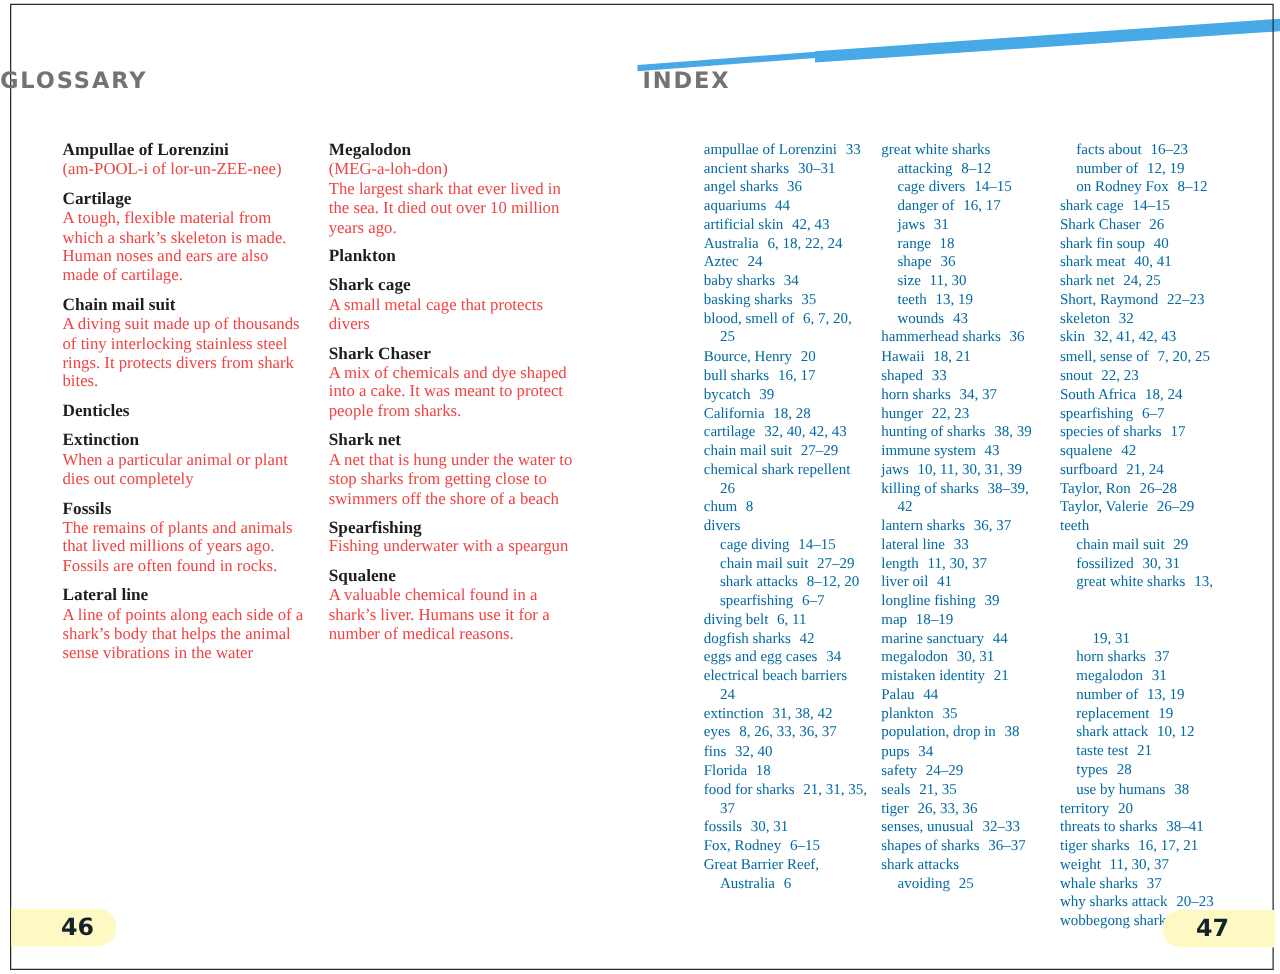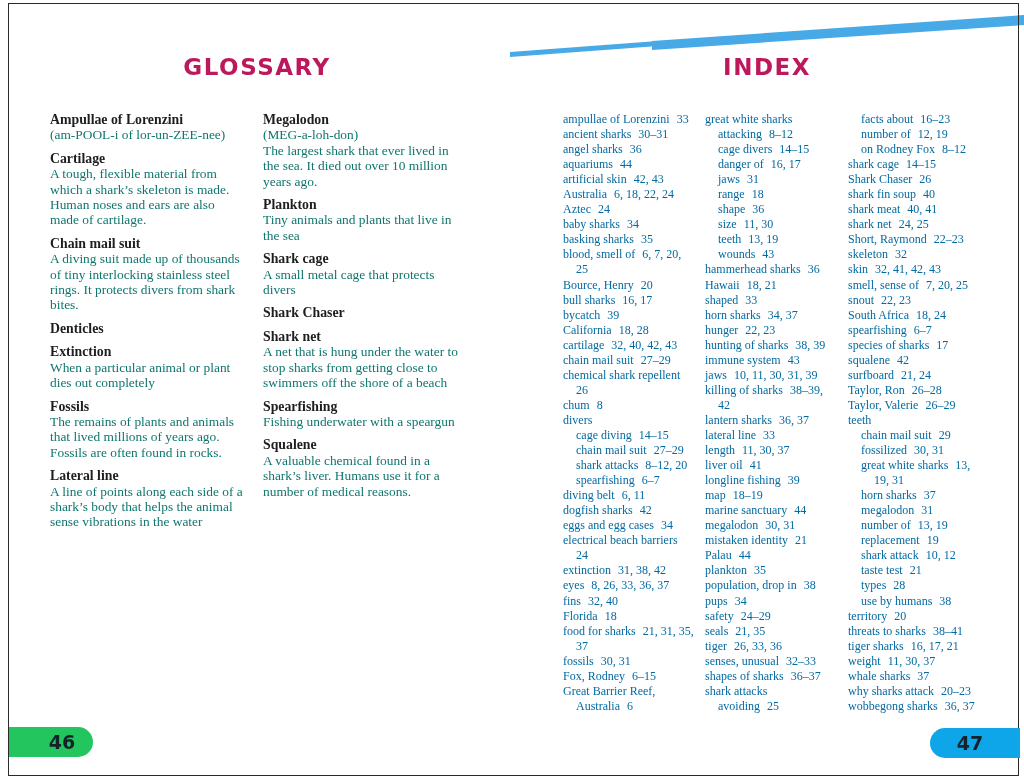--- a/index.html
+++ b/index.html
@@ -7,43 +7,43 @@
     width:1024px;height:779px;position:relative;overflow:hidden;
     background:#ffffff;color:#1e1e1e;
     font-family:"Liberation Serif", serif;
   }
   .frame{
     position:absolute;left:8px;top:3px;width:1011px;height:773px;
     border:1px solid #2b2b2b;box-sizing:border-box;pointer-events:none;
   }
   .swoosh{position:absolute;left:0;top:0;pointer-events:none;}
   .page-title{
-    position:absolute;top:54px;text-align:center;
+    position:absolute;top:54px;
     font-family:"DejaVu Sans", sans-serif;font-weight:bold;
-    font-size:23px;letter-spacing:1.5px;color:#be185d;
+    font-size:18px;letter-spacing:1.5px;color:#737373;
   }
   .title-left{left:0;width:514px;}
   .title-right{left:514px;width:506px;}
 
   
   .g-col{position:absolute;top:112px;width:196px;font-size:13.4px;line-height:15.4px;}
   .g-col-0{left:50px;}
   .g-col-1{left:263px;}
   .g-entry{margin-bottom:8px;}
   .g-term{font-weight:bold;font-size:13.8px;}
-  .g-pron,.g-def{color:#0f766e;}
+  .g-pron,.g-def{color:#ef4444;}
 
   
   .ix-col{position:absolute;top:112px;font-size:12px;line-height:15.05px;color:#0369a1;}
   .ix-col-0{left:563px;width:142px;}
   .ix-col-1{left:705px;width:142px;}
   .ix-col-2{left:848px;width:168px;}
   .ix-line{white-space:nowrap;}
   .in1{padding-left:13px;}
-  .in2{padding-left:26px;}
+  .in2{padding-left:26px;margin-top:30px;}
   .ix-pages{margin-left:7px;}
   .ix-pages.no-term{margin-left:0;}
 
   
   .tab{
     position:absolute;height:30px;display:flex;align-items:center;
     font-family:"DejaVu Sans", sans-serif;font-weight:bold;font-size:19px;color:#13222b;
   }
   .tab-left{left:9px;top:727px;width:84px;border-radius:0 16px 16px 0;justify-content:center;padding-left:22px;box-sizing:border-box;}
   .tab-right{left:930px;top:728px;width:90px;border-radius:16px 0 0 16px;justify-content:center;padding-right:10px;box-sizing:border-box;}
@@ -91,28 +91,28 @@
     </div>
   </div>
 <div class="g-col g-col-1">
     <div class="g-entry">
       <div class="g-term">Megalodon</div>
       <div class="g-pron">(MEG-a-loh-don)</div>
       <div class="g-def">The largest shark that ever lived in the sea. It died out over 10 million years ago.</div>
     </div>
     <div class="g-entry">
       <div class="g-term">Plankton</div>
-      <div class="g-def">Tiny animals and plants that live in the sea</div>
     </div>
     <div class="g-entry">
       <div class="g-term">Shark cage</div>
       <div class="g-def">A small metal cage that protects divers</div>
     </div>
     <div class="g-entry">
       <div class="g-term">Shark Chaser</div>
+      <div class="g-def">A mix of chemicals and dye shaped into a cake. It was meant to protect people from sharks.</div>
     </div>
     <div class="g-entry">
       <div class="g-term">Shark net</div>
       <div class="g-def">A net that is hung under the water to stop sharks from getting close to swimmers off the shore of a beach</div>
     </div>
     <div class="g-entry">
       <div class="g-term">Spearfishing</div>
       <div class="g-def">Fishing underwater with a speargun</div>
     </div>
     <div class="g-entry">
@@ -241,18 +241,18 @@
     <div class="ix-line in1"><span class="ix-term">use by humans</span><span class="ix-pages">38</span></div>
     <div class="ix-line"><span class="ix-term">territory</span><span class="ix-pages">20</span></div>
     <div class="ix-line"><span class="ix-term">threats to sharks</span><span class="ix-pages">38–41</span></div>
     <div class="ix-line"><span class="ix-term">tiger sharks</span><span class="ix-pages">16, 17, 21</span></div>
     <div class="ix-line"><span class="ix-term">weight</span><span class="ix-pages">11, 30, 37</span></div>
     <div class="ix-line"><span class="ix-term">whale sharks</span><span class="ix-pages">37</span></div>
     <div class="ix-line"><span class="ix-term">why sharks attack</span><span class="ix-pages">20–23</span></div>
     <div class="ix-line"><span class="ix-term">wobbegong sharks</span><span class="ix-pages">36, 37</span></div>
   </div>
 
-<div class="tab tab-left accent-bg" style="background: #22c55e;">
+<div class="tab tab-left accent-bg" style="background: #fef9c3;">
   <span>46</span>
 </div>
-<div class="tab tab-right accent-bg" style="background: #0ea5e9;">
+<div class="tab tab-right accent-bg" style="background: #fef9c3;">
   <span>47</span>
 </div>
 
 </body></html>

